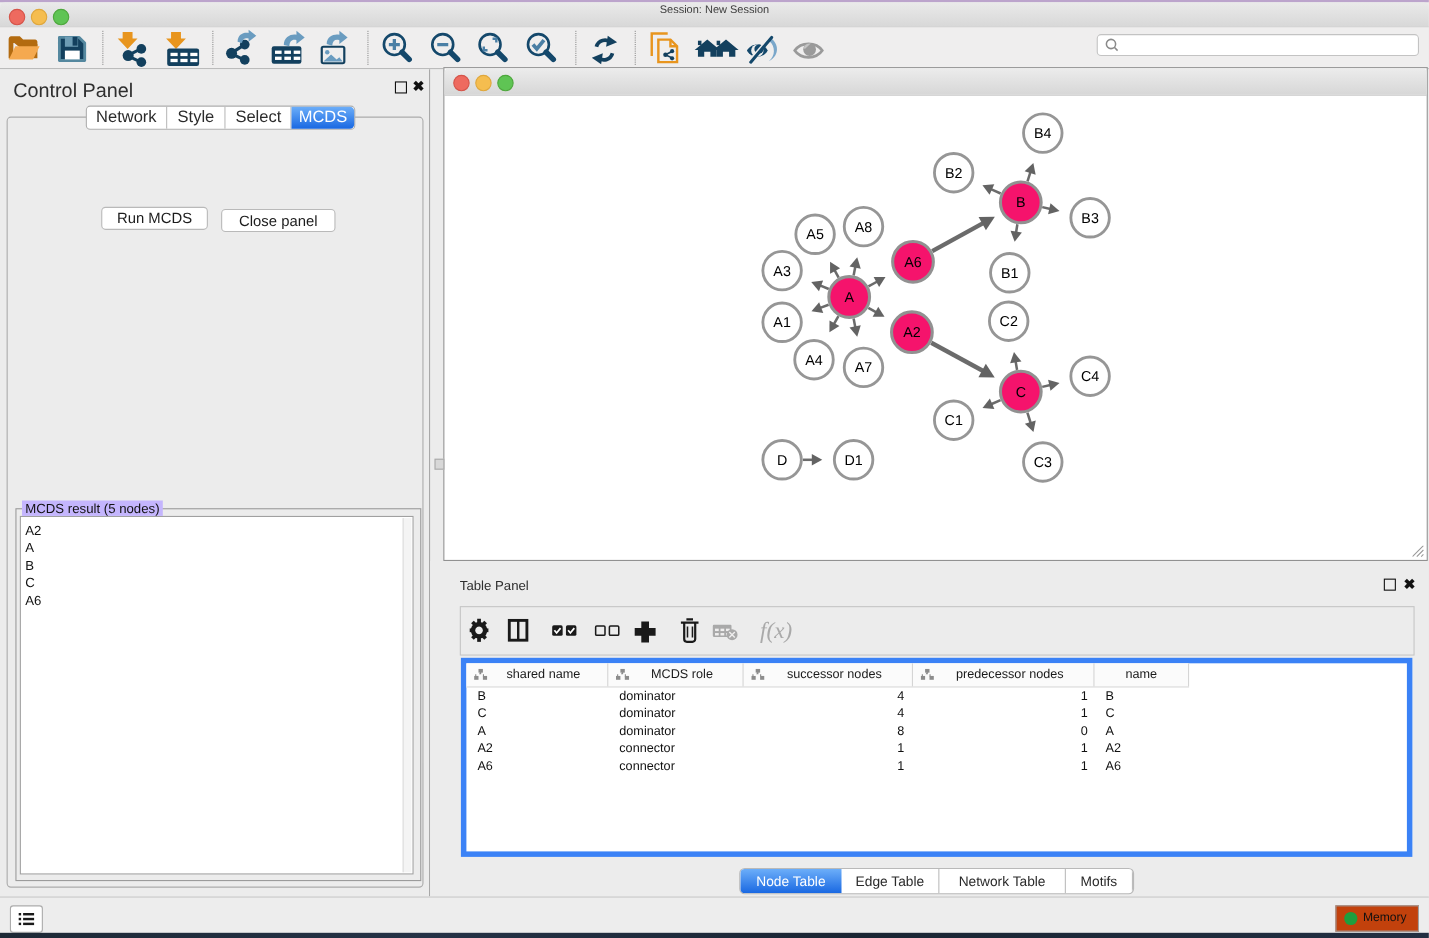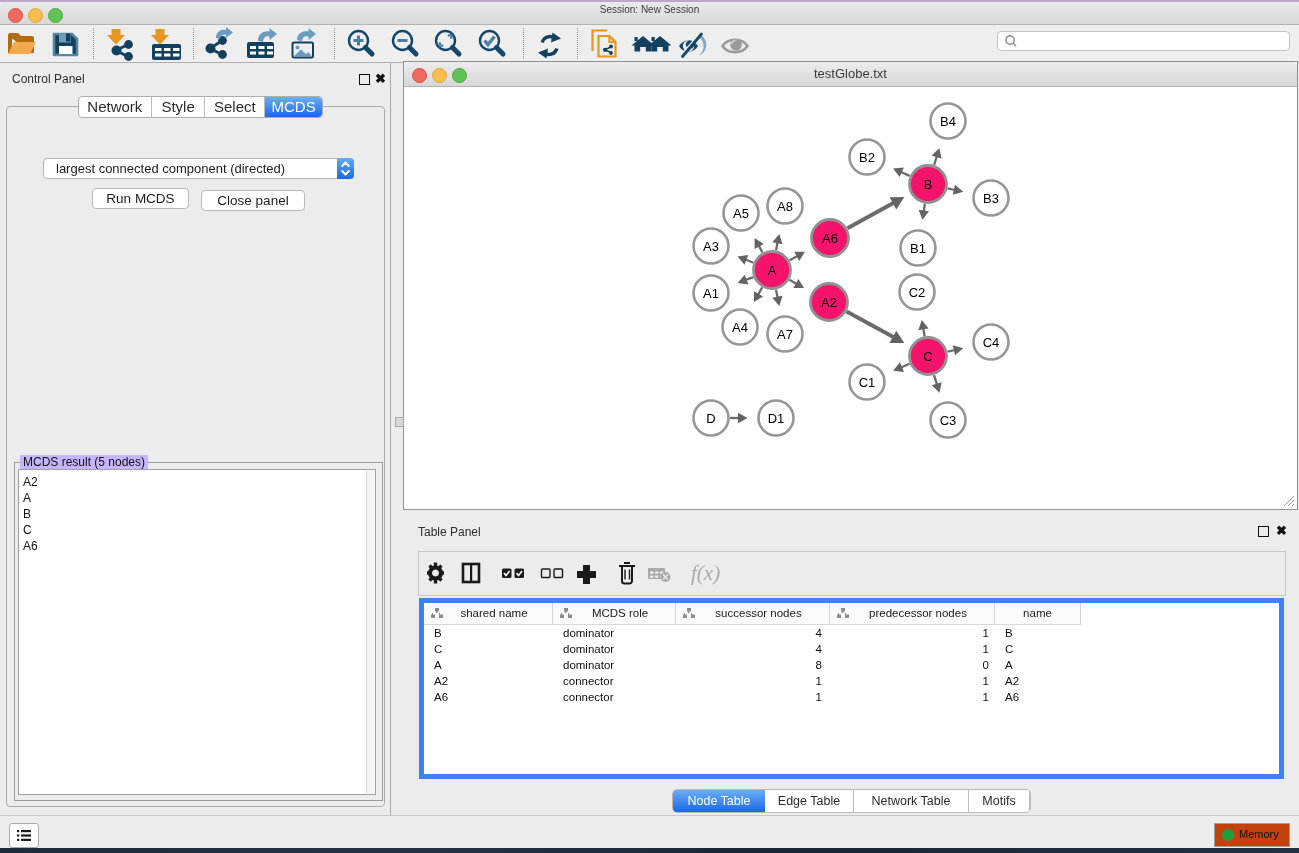--- a/index.html
+++ b/index.html
@@ -11,21 +11,21 @@
 #titlebar .t2{left:28px;background:#f5bd4f;border:0.5px solid #dfa73c;}
 #titlebar .t3{left:48px;background:#5fc454;border:0.5px solid #4ea73d;}
 #titletext{left:0;top:4px;width:1299px;text-align:center;font-size:10px;color:#3c3c3c;}
 #toolbar{left:0;top:25px;width:1299px;height:37px;background:#efeeee;border-bottom:1px solid #aeaeae;}
 .tsep{position:absolute;top:3px;height:31px;width:0;border-left:1px dotted #8f8f8f;}
 .ticon{position:absolute;top:0;}
 #searchbox{position:absolute;left:997px;top:6px;width:291px;height:18px;background:#fff;border:1px solid #c3c3c3;border-radius:4px;}
 #main{left:0;top:63px;width:1299px;height:752px;background:#ececec;}
 
 #cpanel{left:0;top:0;width:390px;height:752px;border-right:1px solid #a8a8a8;background:#ececec;}
-#cptitle{left:12px;top:9px;font-size:12px;color:#2e2e2e;}
+#cptitle{left:12px;top:9px;font-size:18px;color:#2e2e2e;}
 .wbtn-sq{position:absolute;width:9px;height:9px;border:1.5px solid #111;}
 .wbtn-x{position:absolute;font-size:13px;font-weight:bold;color:#111;line-height:10px;}
 #cpbox{left:6px;top:43px;width:377px;height:699px;border:1px solid #ababab;border-radius:4px;background:#ececec;}
 #cptabs{left:78px;top:33px;width:243px;height:20px;background:#fff;border:1px solid #aeaeae;border-radius:4px;display:flex;z-index:5;}
 #cptabs .tab{font-size:15px;color:#2b2b2b;text-align:center;line-height:20px;border-right:1px solid #bcbcbc;}
 #cptabs .tab.sel{background:linear-gradient(#6caef9,#1968e2);color:#fff;border-right:none;border-radius:0 4px 4px 0;}
 #optlabel{left:0;top:74px;width:390px;text-align:center;font-size:13px;color:#1c1c1c;}
 #combo{left:43px;top:95px;width:311px;height:21px;background:#fff;border:1px solid #b3b3b3;border-radius:4px;box-sizing:border-box;}
 #combo .ctext{position:absolute;left:12px;top:2px;font-size:13px;color:#1c1c1c;}
 #combo .stepper{position:absolute;right:-1px;top:-1px;width:17px;height:21px;background:linear-gradient(#66aaf8,#1a69e2);border-radius:0 4px 4px 0;}
@@ -229,47 +229,39 @@
   <div id="cptitle" class="abs">Control Panel</div>
   <div class="wbtn-sq" style="left:359px;top:11px"></div>
   <div class="wbtn-x" style="left:375px;top:11px">✖</div>
   <div id="cpbox" class="abs"></div>
   <div id="cptabs" class="abs">
    <div class="tab" style="width:72px">Network</div>
    <div class="tab" style="width:53px">Style</div>
    <div class="tab" style="width:59px">Select</div>
    <div class="tab sel" style="width:57px">MCDS</div>
   </div>
-  <div id="combo" class="abs">
-        <span class="ctext">largest connected component (directed)</span>
-   <span class="stepper"><svg width="17" height="21" viewBox="0 0 17 21">
-            <path d="M5.2 8 L8.5 4.5 L11.8 8" fill="none" stroke="#fff" stroke-width="2" stroke-linecap="round" stroke-linejoin="round"></path>
-            <path d="M5.2 13 L8.5 16.5 L11.8 13" fill="none" stroke="#fff" stroke-width="2" stroke-linecap="round" stroke-linejoin="round"></path>
-          </svg></span>
-  </div>
   <div class="btn" style="left:92px;top:125px;width:97px">Run MCDS</div>
   <div class="btn" style="left:201px;top:127px;width:104px">Close panel</div>
   <div id="fieldset" class="abs">
         <div id="fieldlist" class="abs">
     <div class="item">A2</div>
           <div class="item">A</div>
           <div class="item">B</div>
           <div class="item">C</div>
           <div class="item">A6</div>
     <div class="sbar"></div>
   </div>
       </div>
   <div id="fieldlegend" class="abs">MCDS result (5 nodes)</div>
  </div>
  <div id="netwin" class="abs">
   <div id="nettitle" class="abs">
         <div class="tl t1"></div>
         <div class="tl t2"></div>
         <div class="tl t3"></div>
-        <div class="ttext">testGlobe.txt</div>
       </div>
   <svg id="graph" class="abs" width="893" height="423" viewBox="0 0 893 423">
 <line x1="348.3" y1="190.1" x2="340.6" y2="192.9" stroke-width="2.3"></line>
 <polygon points="332.7,195.9 339.7,187.7 343.4,197.5"></polygon>
 <line x1="348.4" y1="175.7" x2="340.4" y2="172.5" stroke-width="2.3"></line>
 <polygon points="332.5,169.4 343.3,168.1 339.5,177.8"></polygon>
 <line x1="357.2" y1="200.4" x2="353.1" y2="207.7" stroke-width="2.3"></line>
 <polygon points="349.0,215.1 349.1,204.3 358.1,209.4"></polygon>
 <line x1="357.4" y1="165.4" x2="353.7" y2="158.5" stroke-width="2.3"></line>
 <polygon points="349.6,151.0 358.7,156.9 349.6,161.9"></polygon>

